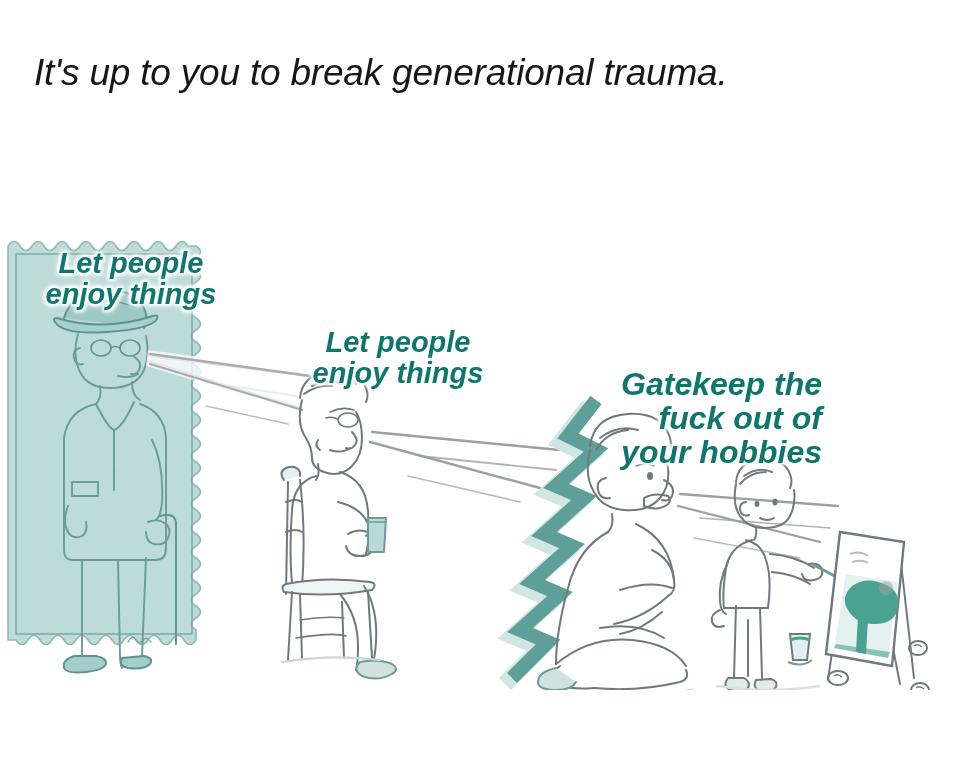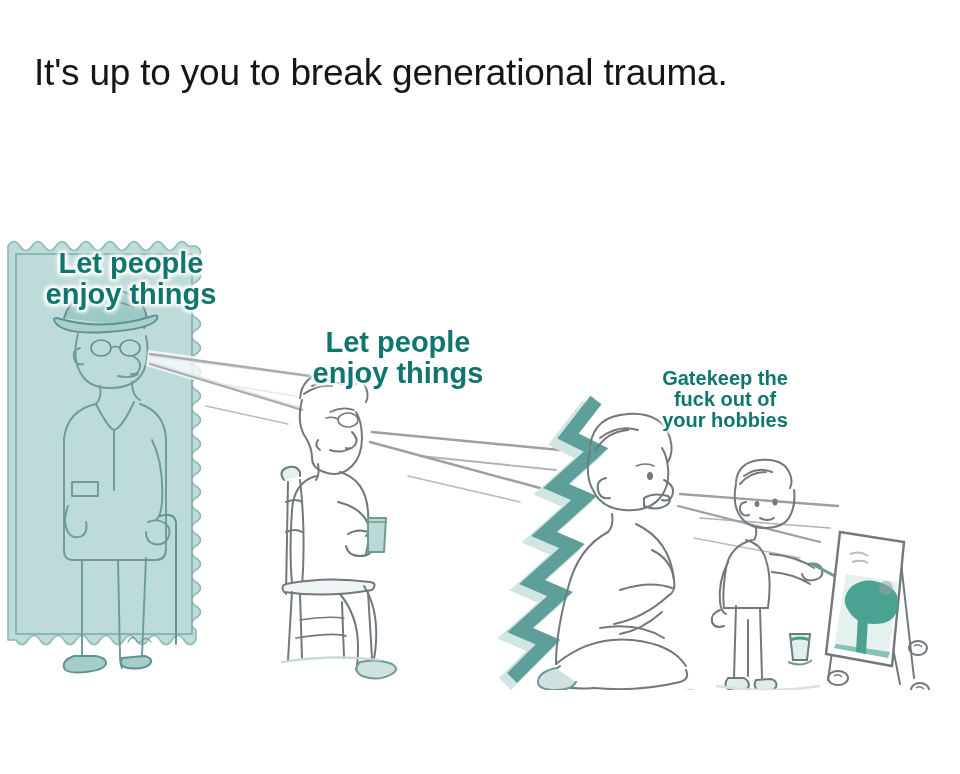--- a/index.html
+++ b/index.html
@@ -9,20 +9,21 @@
   }
   body {
     font-family: "Liberation Sans", sans-serif;
   }
   #meme {
     position: relative;
     width: 960px;
     height: 774px;
     background: #ffffff;
     overflow: hidden;
+    font-style: italic;
   }
 
   
   .title {
     position: absolute;
     left: 34px;
     top: 52px;
     width: 900px;
     font-family: "Liberation Sans", sans-serif;
     font-size: 37px;
@@ -55,21 +56,21 @@
     line-height: 1.06;
     text-align: center;
     white-space: pre-line;
     text-shadow:
       -2px -2px 3px #ffffff,  2px -2px 3px #ffffff,
       -2px  2px 3px #ffffff,  2px  2px 3px #ffffff,
        0px  0px 6px #ffffff,  0px  0px 10px #ffffff;
   }
   #caption-1 { left: 18px;  top: 248px; width: 226px; font-size: 29px; }
   #caption-2 { left: 278px; top: 327px; width: 240px; font-size: 29px; }
-  #caption-3 { left: 600px; top: 368px; width: 250px; font-size: 20px; }
+  #caption-3 { left: 572px; top: 368px; width: 250px; font-size: 32px; text-align: right; }
 </style>
 </head>
 <body>
 
 <div id="meme">
 
   <div class="title">It's up to you to break generational trauma.</div>
 
   <div class="scene">
     <svg viewBox="0 0 960 540" xmlns="http://www.w3.org/2000/svg">

